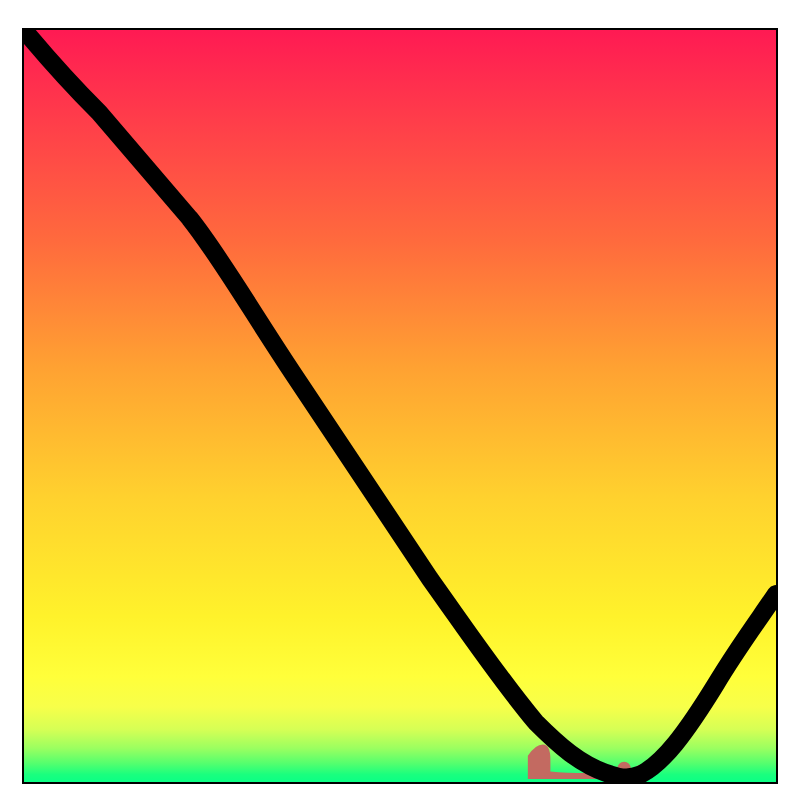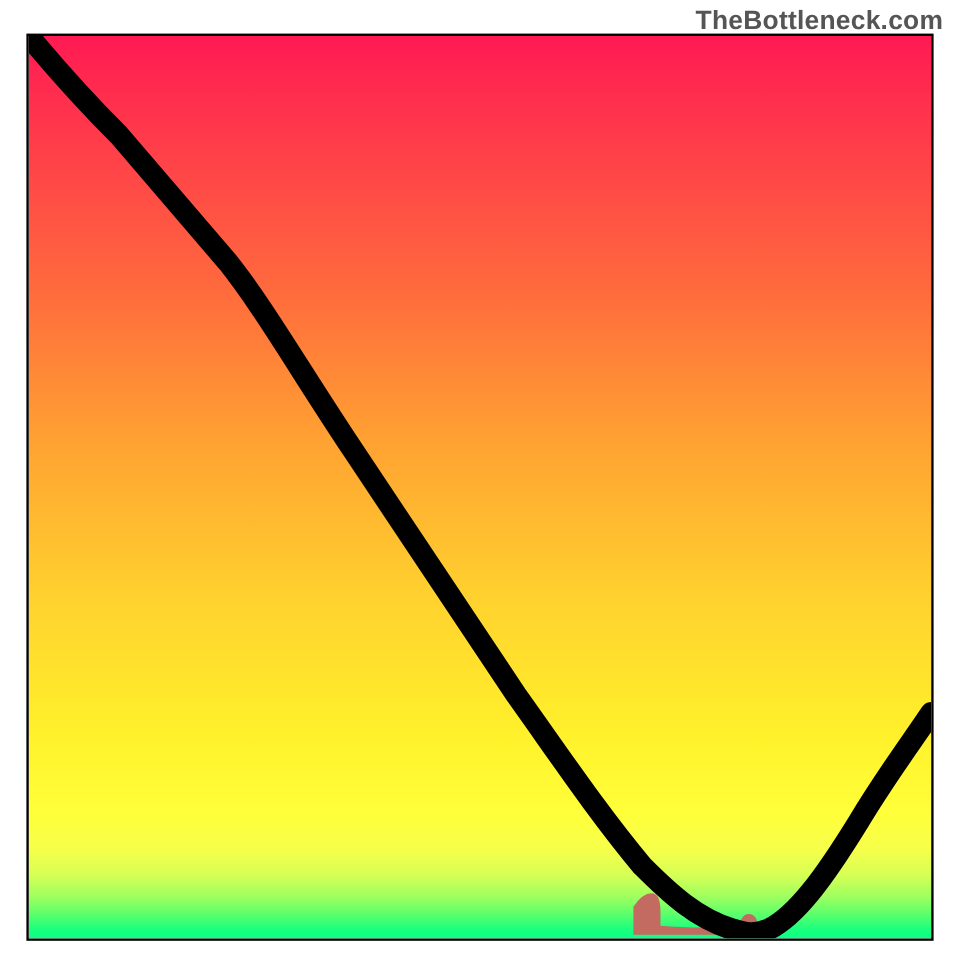--- a/index.html
+++ b/index.html
@@ -77,21 +77,20 @@
     fill: #c36a61;
     stroke: #c36a61;
     stroke-width: 0;
   }
 </style>
 </head>
 <body>
 
 <div class="wrap">
 
-  <div class="watermark">TheBottleneck.com</div>
 
   <div class="plot-box">
     <div class="gradient"></div>
 
     <svg class="chart" viewBox="0 0 100 100" preserveAspectRatio="none">
 
       <g>
         <path class="blob" d="M67,96.5
                  Q68,95 69,95
                  Q70,95 70,97

